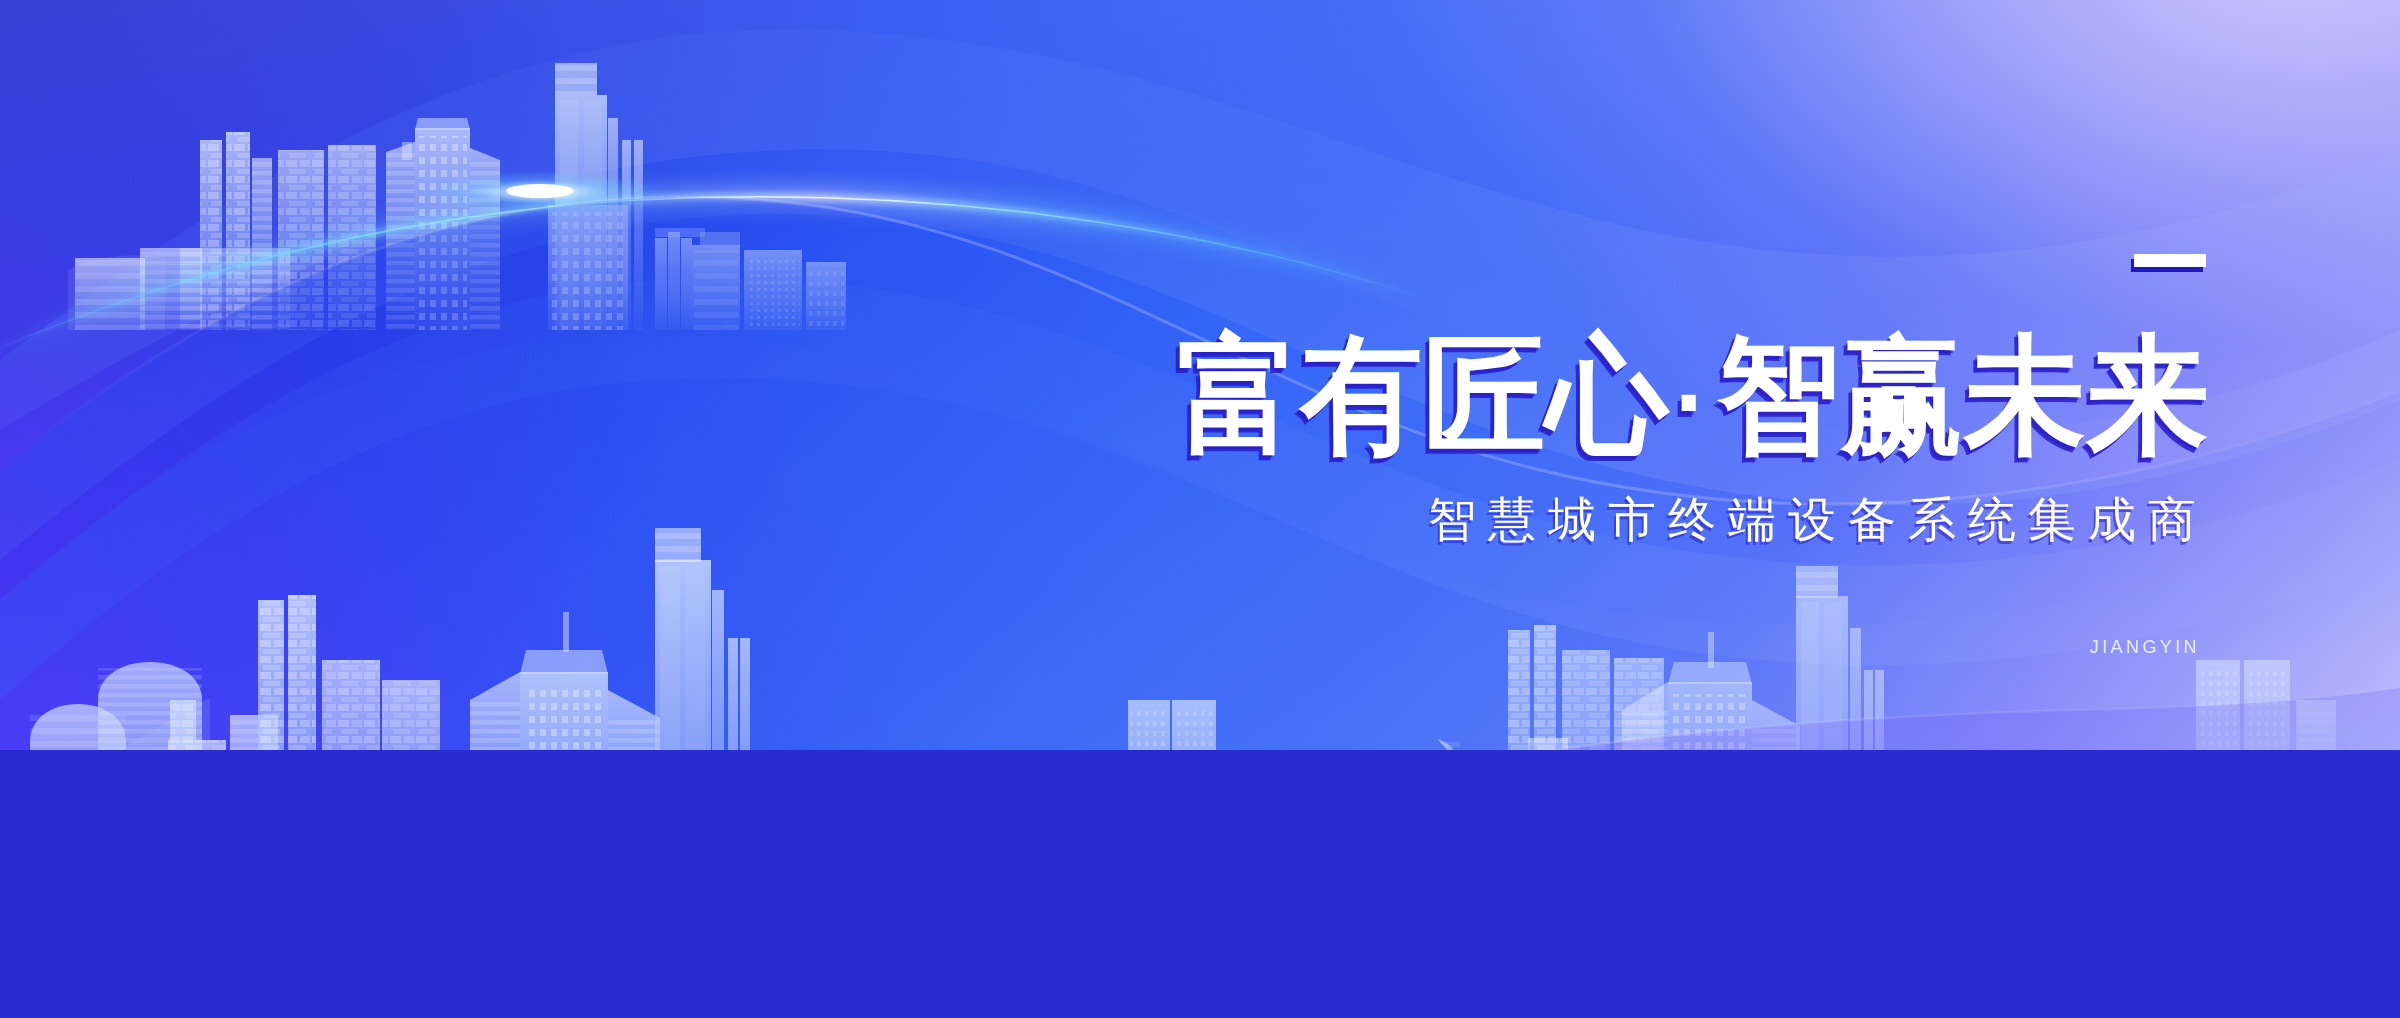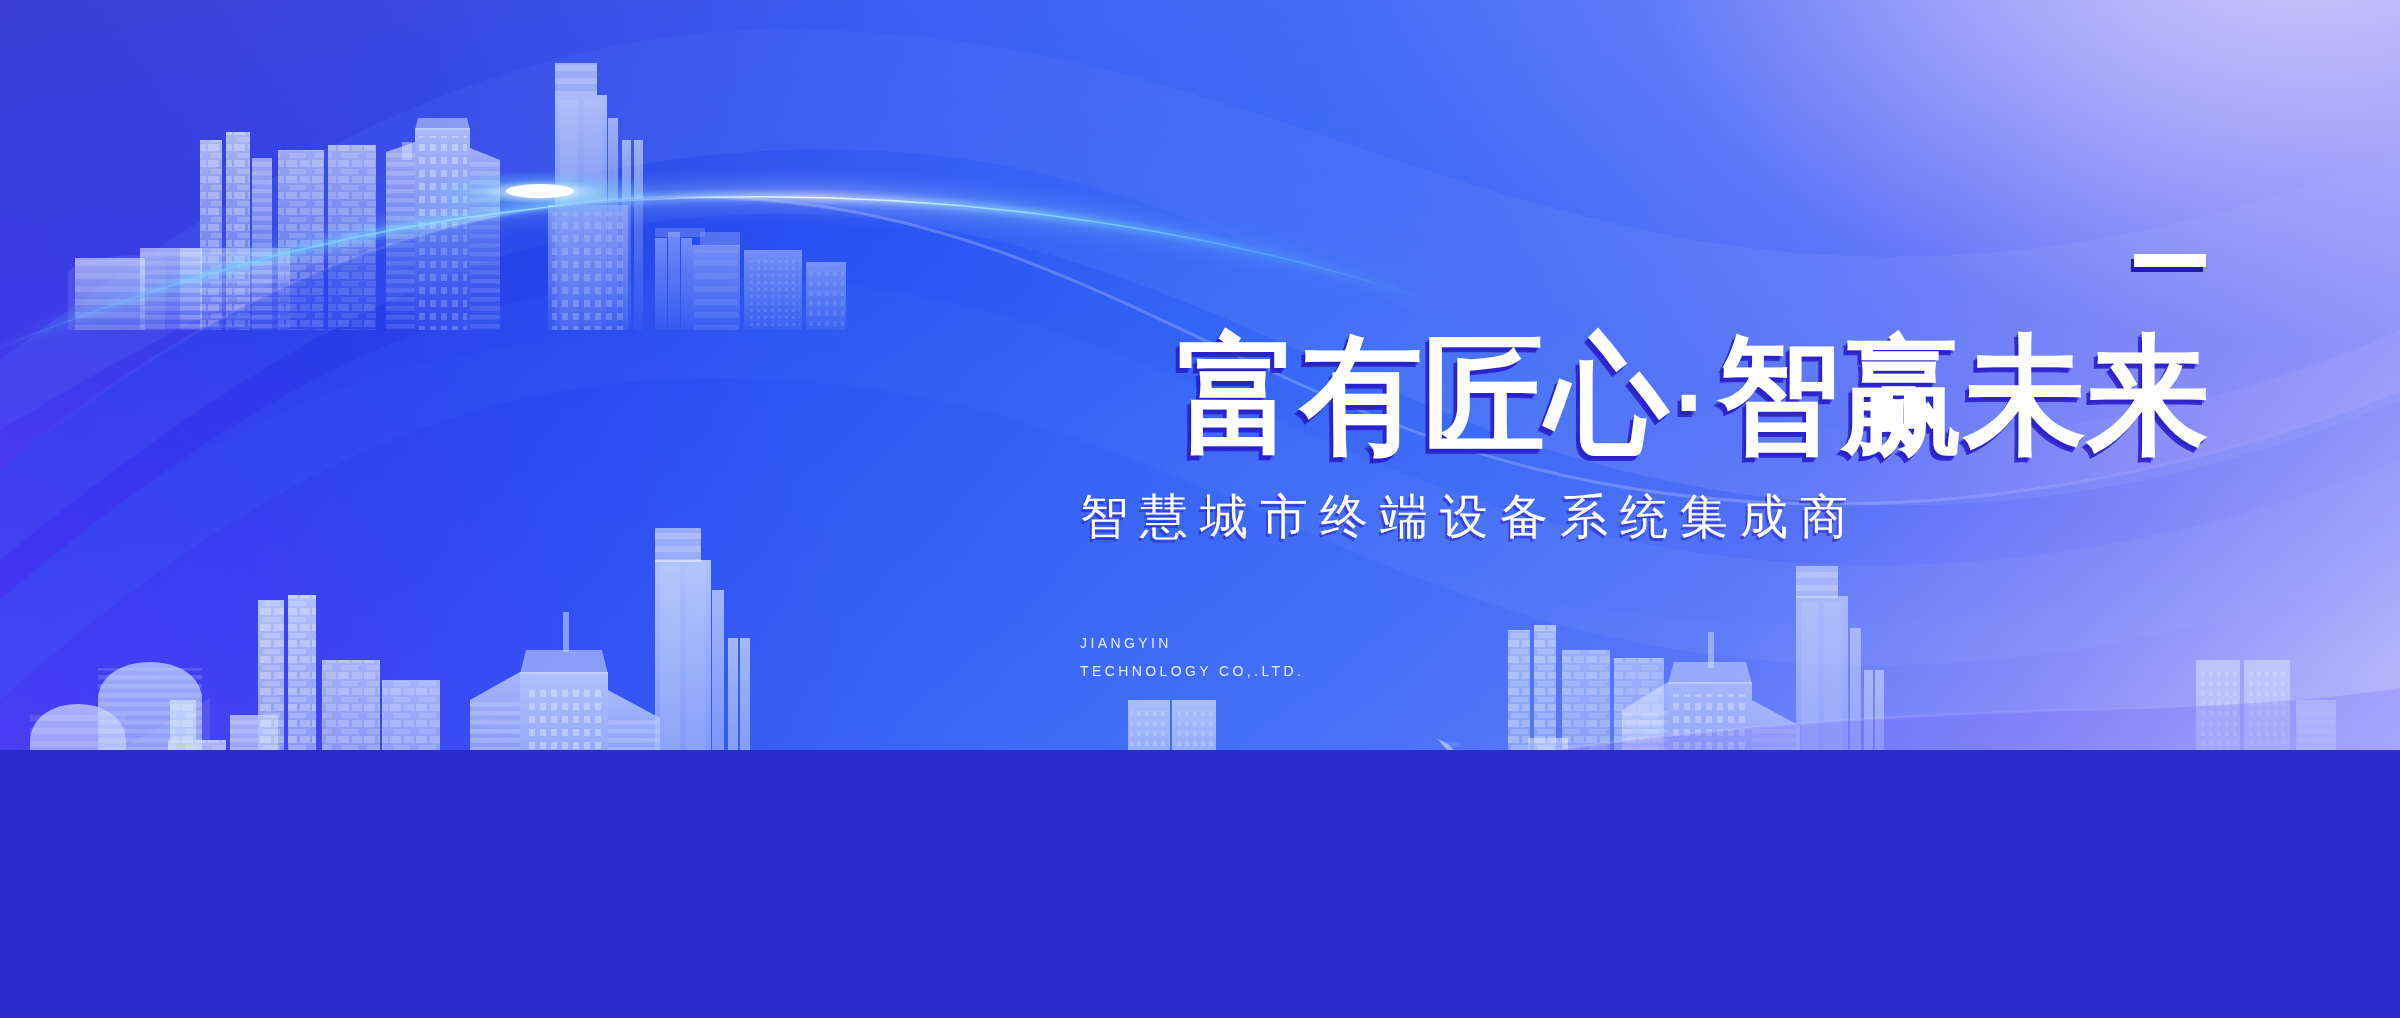--- a/index.html
+++ b/index.html
@@ -57,32 +57,32 @@
     vertical-align:middle;
     letter-spacing:10px;
     padding:0 4px;
   }
   #subtitle {
     margin-top:34px;
     font-size:48px;
     line-height:1.1;
     color:#FFFFFF;
     letter-spacing:12px;
-    text-align:left;
+    text-align:right;
     white-space:nowrap;
     padding-right:2px;
-    font-family:Liberation Mono, monospace;
+    font-family:Liberation Serif, serif;
     text-shadow:-2px 3px 0 rgba(40,28,200,0.55);
   }
   #company-en {
     margin-top:82px;
-    text-align:left;
+    text-align:right;
     padding-right:10px;
     color:#EDF0FF;
-    font-size:14px;
+    font-size:18px;
     line-height:2.0;
     letter-spacing:3.4px;
     font-family:"Liberation Sans", sans-serif;
     white-space:nowrap;
     opacity:0.97;
   }
   #company-en div { display:block; }
 </style>
 </head>
 <body>
@@ -517,18 +517,17 @@
     <div id="dash-mark"></div>
 
     <div id="headline">
       <span>富有匠心</span><span class="dot-sep">·</span><span>智赢未来</span>
     </div>
 
     <div id="subtitle">智慧城市终端设备系统集成商</div>
 
     <div id="company-en">
       <div>JIANGYIN</div>
-      <div>TECHNOLOGY CO,.LTD.</div>
     </div>
 
   </div>
 
 </div>
 
 </body></html>

